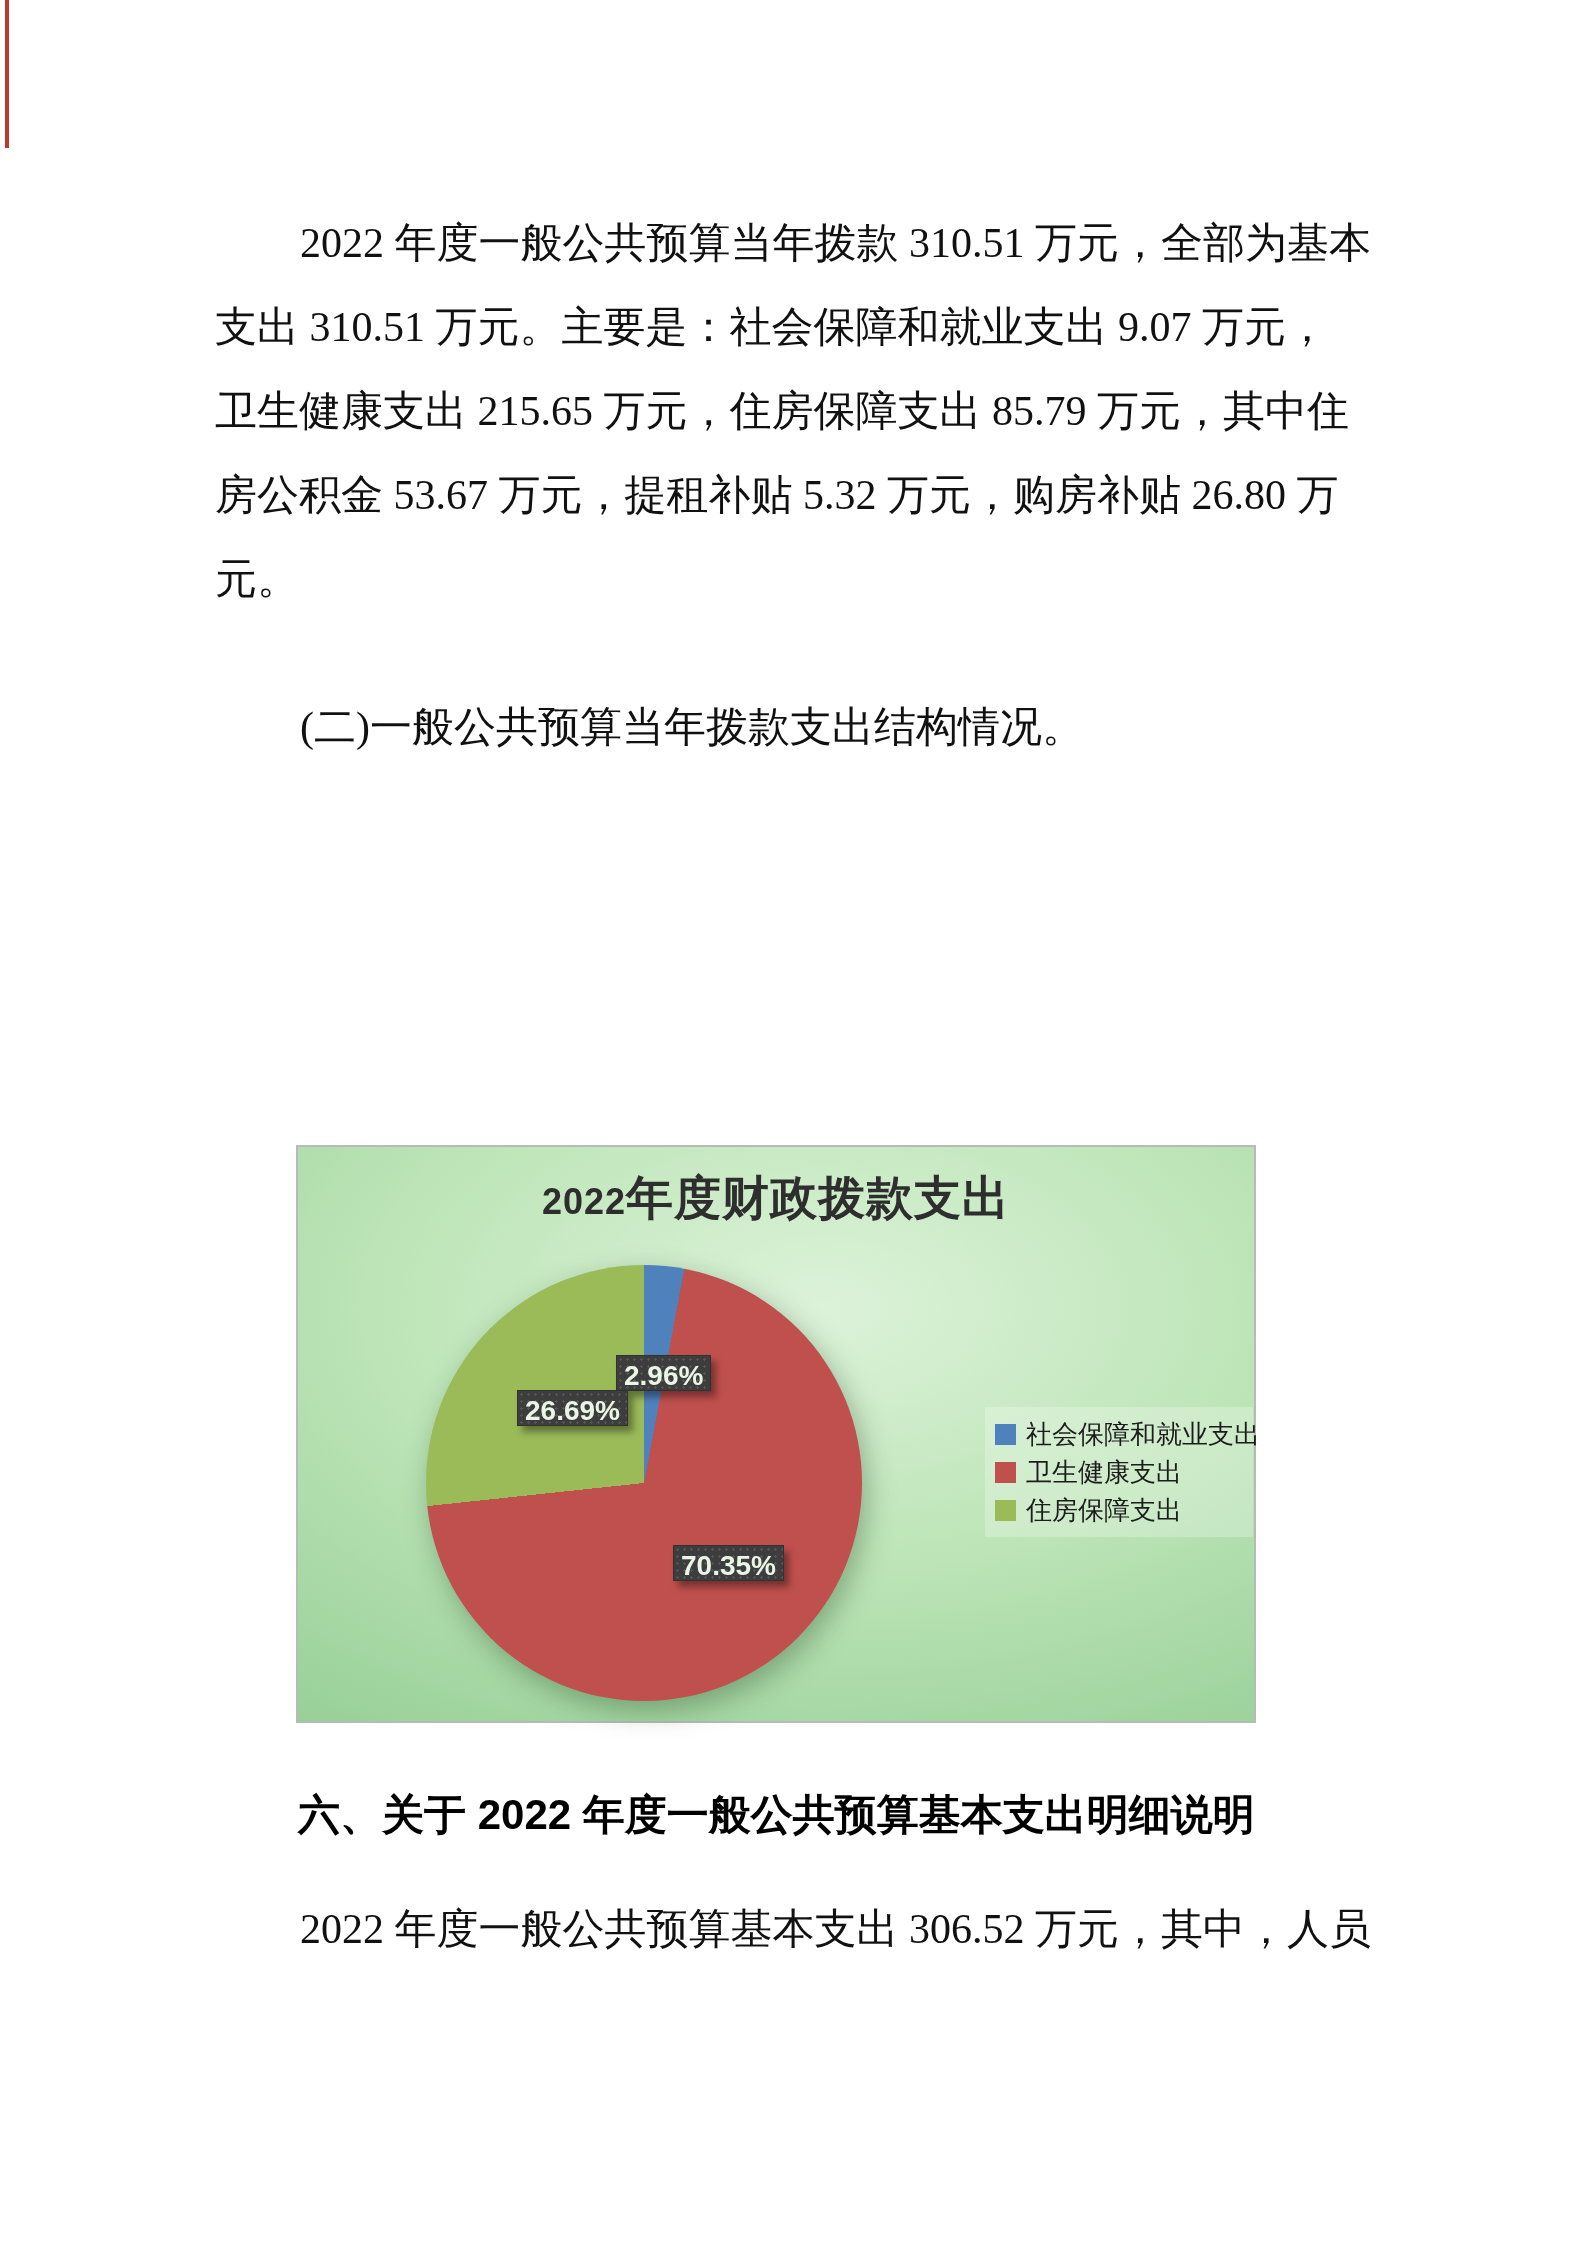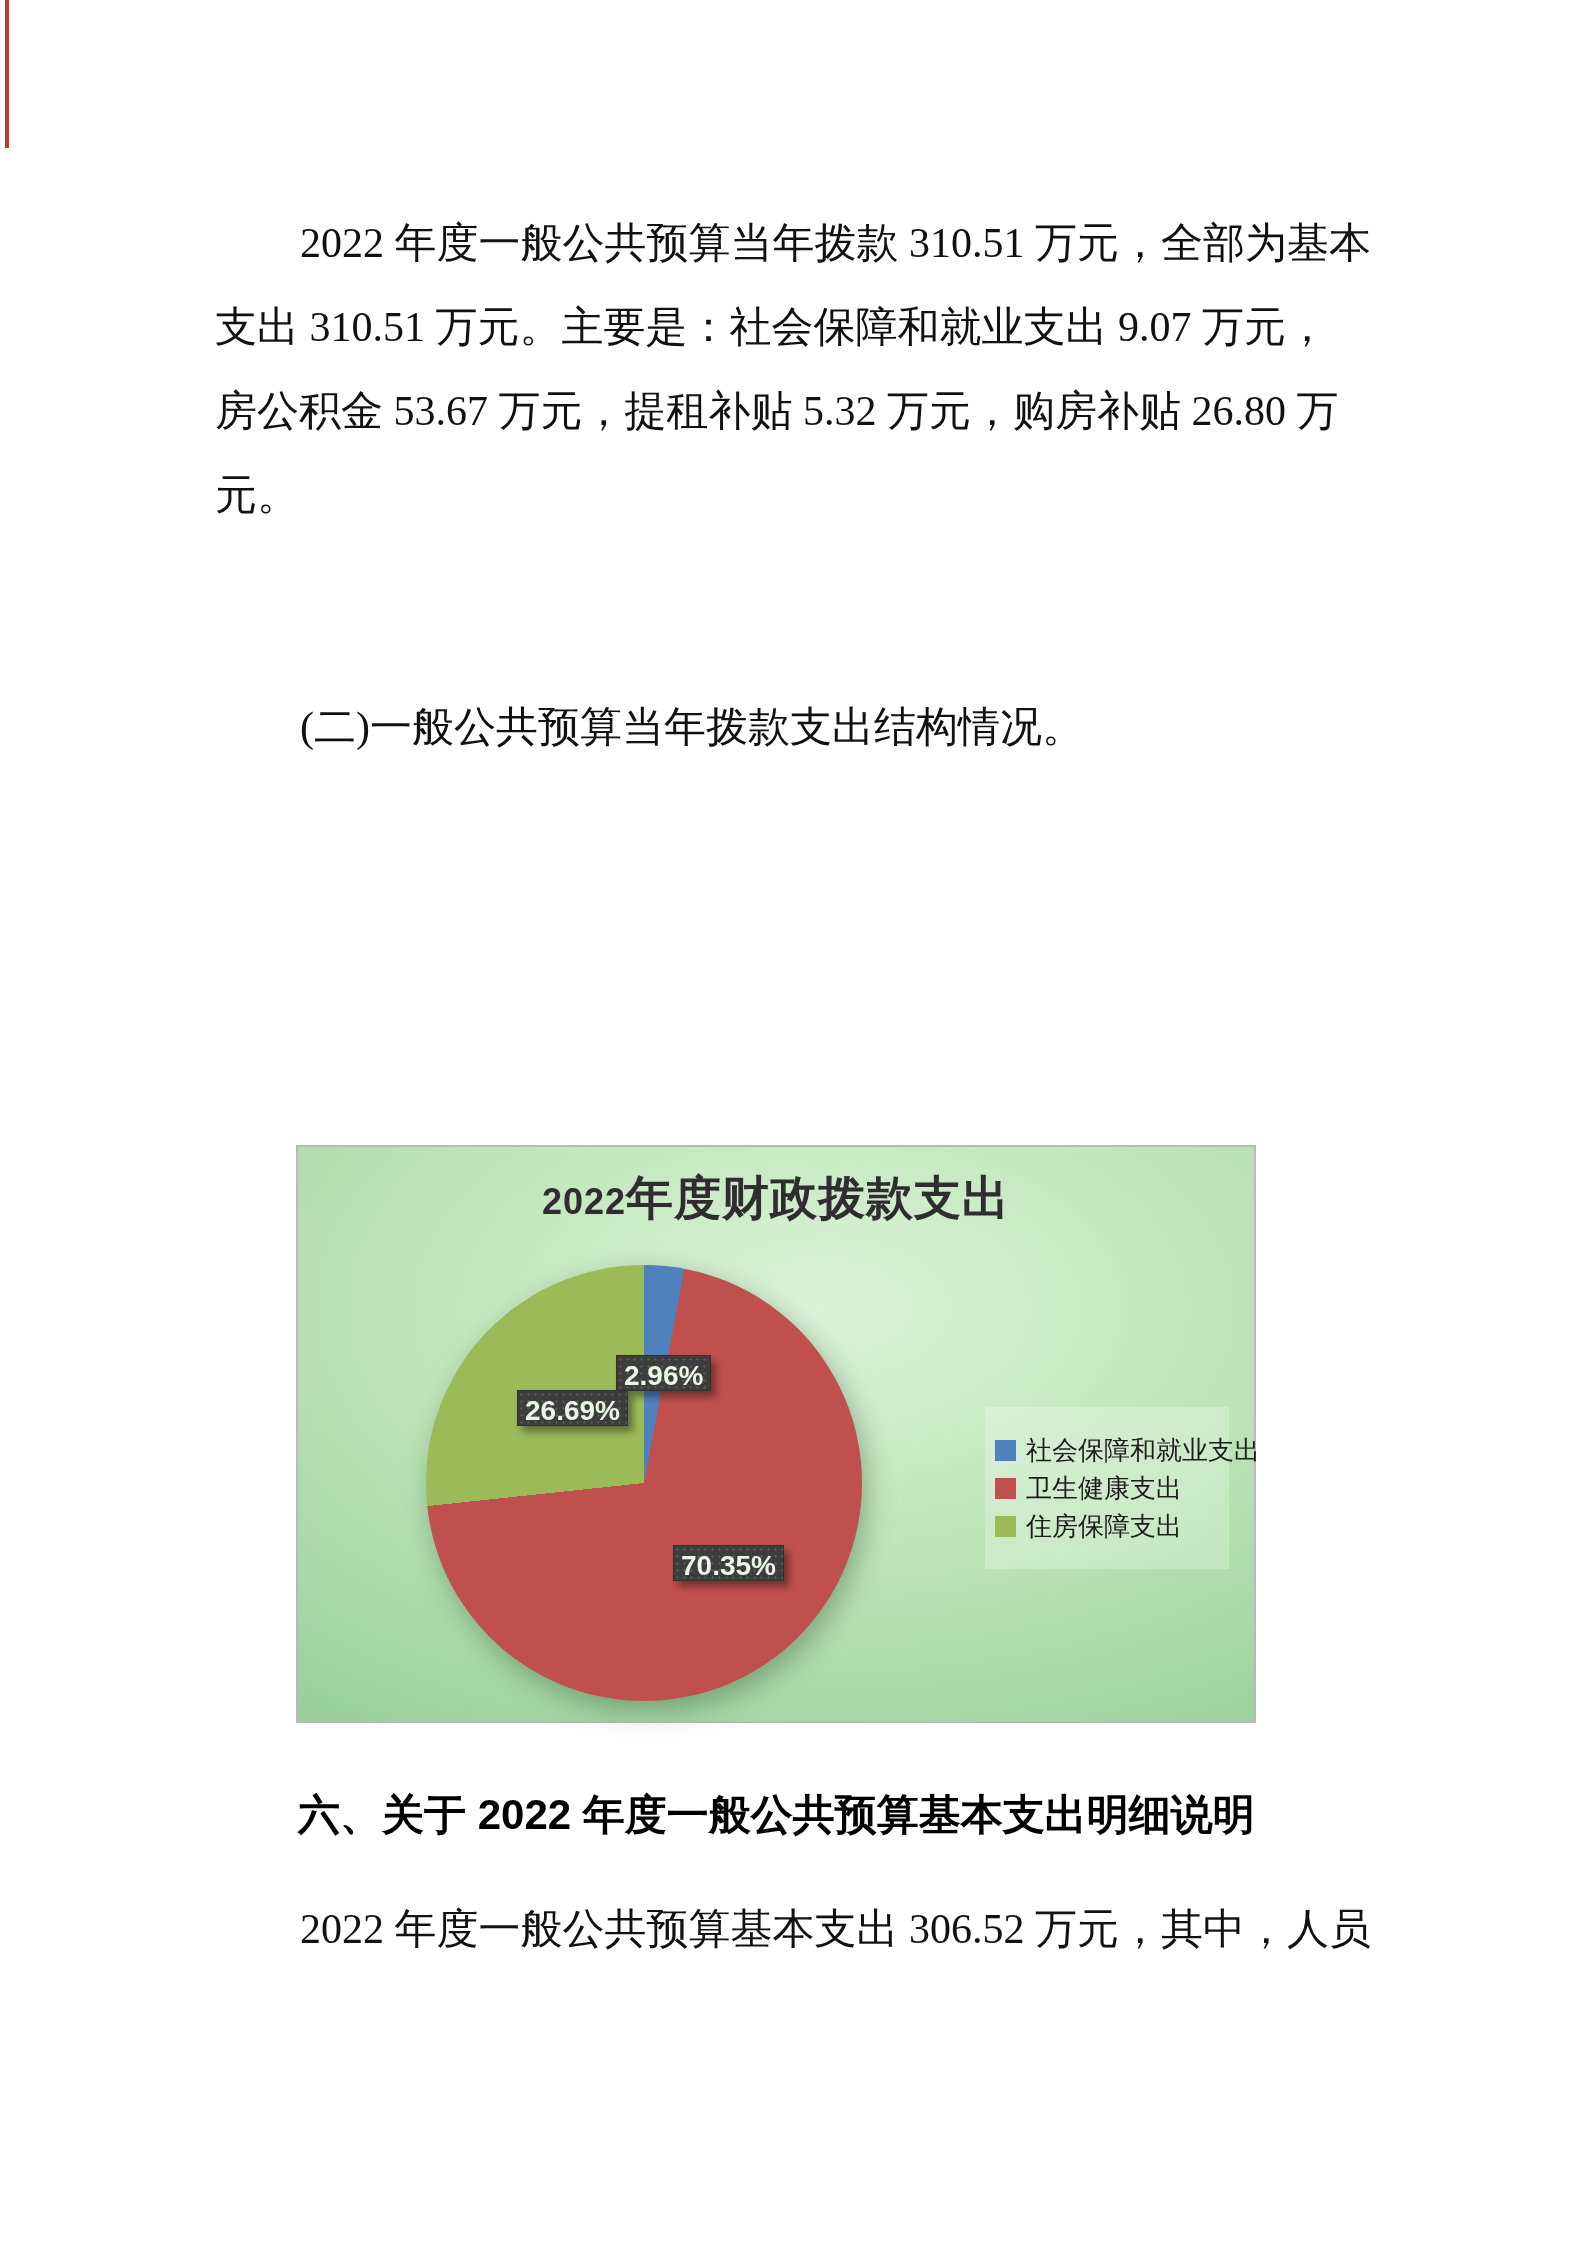--- a/index.html
+++ b/index.html
@@ -52,39 +52,40 @@
     border:1px solid #323232;
     color:#e9f6e6; font-family:"Liberation Sans","DejaVu Sans",sans-serif;
     font-weight:700; font-size:28px; white-space:nowrap;
     box-shadow:5px 6px 7px rgba(0,0,0,0.38);
   }
   .pl-social  { left:318px; top:208px; }
   .pl-housing { left:219px; top:243px; }
   .pl-health  { left:375px; top:398px; }
 
   .legend {
-    position:absolute; left:687px; top:260px; width:244px; box-sizing:border-box;
-    padding:24px 10px; background:rgba(255,255,255,0.25);
+    position:absolute; left:687px; top:260px; width:268px; box-sizing:border-box;
+    padding:8px 10px; background:rgba(255,255,255,0.25);
   }
   .legend-row {
     display:flex; align-items:center; height:38px; white-space:nowrap;
     font-family:"Liberation Serif","DejaVu Serif",serif; font-size:26px; color:#1c1c1c;
   }
   .swatch { width:21px; height:21px; margin-right:10px; flex:0 0 auto; }
 </style>
 </head>
 <body>
 
 <div class="page">
 
   <div class="red-mark"></div>
 
   <div class="tblock" style="left:215px; top:201px; width:1145px;">
     <div class="tline indent">2022 年度一般公共预算当年拨款 310.51 万元，全部为基本</div>
     <div class="tline">支出 310.51 万元。主要是：社会保障和就业支出 9.07 万元，</div>
+    <div class="tline">卫生健康支出 215.65 万元，住房保障支出 85.79 万元，其中住</div>
     <div class="tline">房公积金 53.67 万元，提租补贴 5.32 万元，购房补贴 26.80 万</div>
     <div class="tline">元。</div>
   </div>
 
   <div class="h2-line" style="left:300px; top:685px;">(二)一般公共预算当年拨款支出结构情况。</div>
 
 
   <div class="chart">
     <div class="chart-title"><span class="year">2022</span><span class="rest">年度财政拨款支出</span></div>
 

